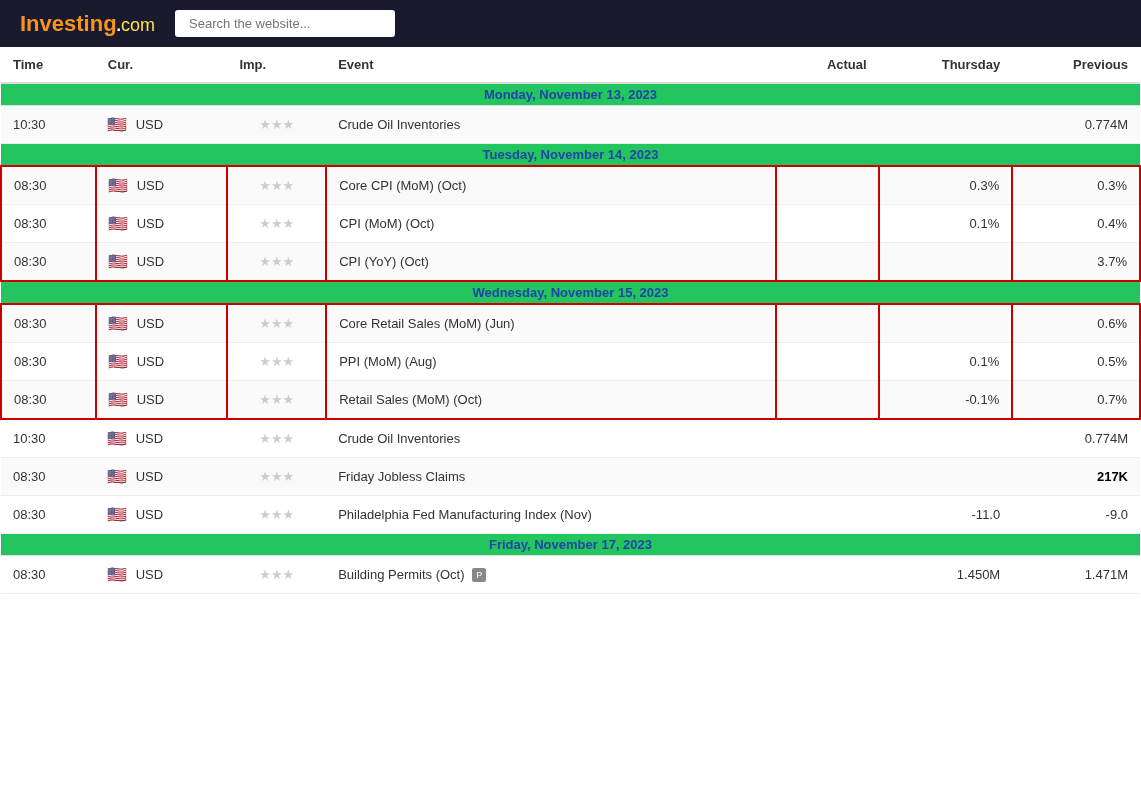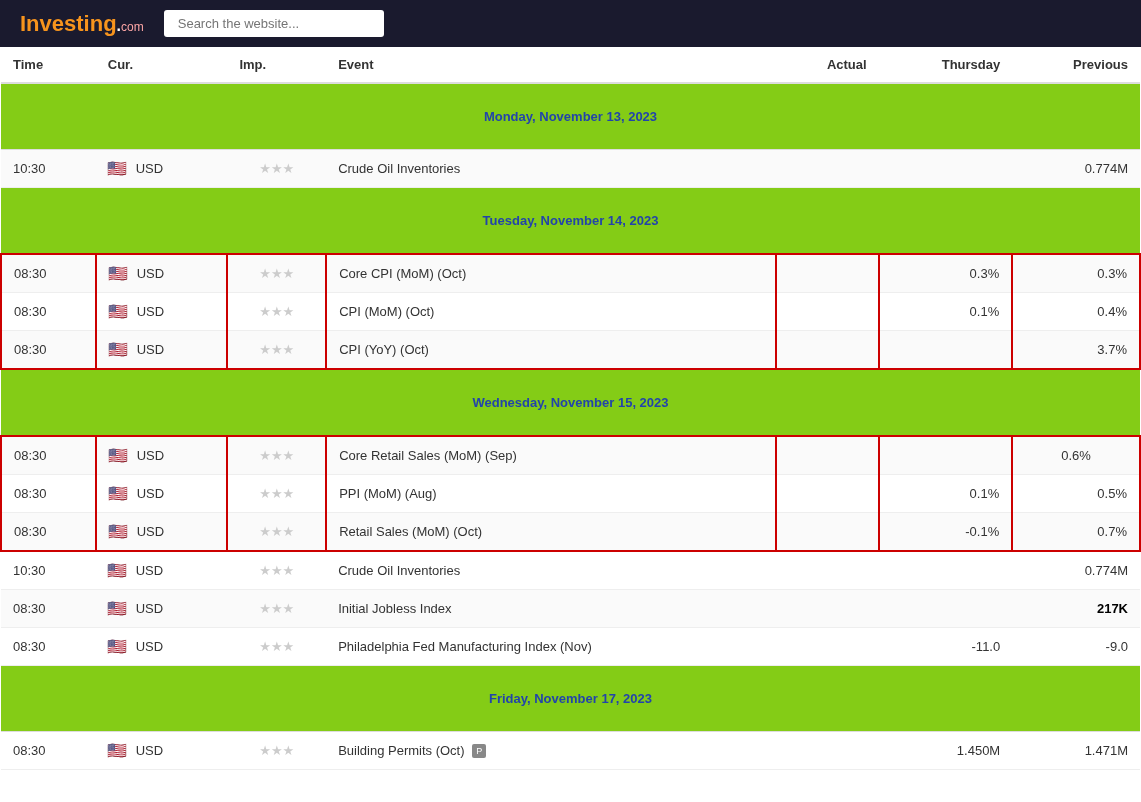--- a/index.html
+++ b/index.html
@@ -12,21 +12,21 @@
       align-items: center;
       gap: 20px;
     }
     .logo {
       font-size: 22px;
       font-weight: bold;
       color: #fff;
     }
     .logo span { color: #f7941d; }
     .logo .dot { color: #fff; font-size: 16px; }
-    .logo .com { color: #fca5a5; font-size: 12px; font-weight: normal; }
+    .logo .com { color: #fde047; font-size: 18px; font-weight: normal; }
     .search-box {
       background: #fff;
       border: none;
       padding: 6px 14px;
       border-radius: 3px;
       font-size: 13px;
       color: #999;
       width: 220px;
       outline: none;
     }
@@ -46,25 +46,25 @@
       padding: 10px 12px;
       text-align: left;
       font-weight: bold;
       color: #333;
       border-bottom: 2px solid #ddd;
       background: #fff;
     }
     .col-header th.right { text-align: right; }
 
     .day-header td {
-      background: #84cc16;
+      background: #22c55e;
       text-align: center;
       font-weight: bold;
       color: #2244aa;
-      padding: 25px 12px;
+      padding: 3px 12px;
       border-top: 1px solid #ddd;
       border-bottom: 1px solid #ddd;
     }
 
     .data-row td {
       padding: 9px 12px;
       border-bottom: 1px solid #eee;
       vertical-align: middle;
       color: #333;
     }
@@ -189,24 +189,24 @@
         </tr>
         <tr class="data-row red-group-first">
           <td>08:30</td>
           <td>
             <div class="cur-cell">
               <span class="flag">🇺🇸</span>
               <span>USD</span>
             </div>
           </td>
           <td class="td-center"><span style="color:#ccc;font-size:13px;">★</span><span style="color:#ccc;font-size:13px;">★</span><span style="color:#ccc;font-size:13px;">★</span></td>
-          <td>Core Retail Sales (MoM) (Sep)</td>
-          <td class="td-right"></td>
-          <td class="td-right"></td>
-          <td class="td-right" style="color: rgb(51, 51, 51); text-align: center;">0.6%</td>
+          <td>Core Retail Sales (MoM) (Jun)</td>
+          <td class="td-right"></td>
+          <td class="td-right"></td>
+          <td class="td-right" style="color: rgb(51, 51, 51);">0.6%</td>
         </tr>
         <tr class="data-row red-group-mid">
           <td>08:30</td>
           <td>
             <div class="cur-cell">
               <span class="flag">🇺🇸</span>
               <span>USD</span>
             </div>
           </td>
           <td class="td-center"><span style="color:#ccc;font-size:13px;">★</span><span style="color:#ccc;font-size:13px;">★</span><span style="color:#ccc;font-size:13px;">★</span></td>
@@ -245,21 +245,21 @@
         </tr>
         <tr class="data-row">
           <td>08:30</td>
           <td>
             <div class="cur-cell">
               <span class="flag">🇺🇸</span>
               <span>USD</span>
             </div>
           </td>
           <td class="td-center"><span style="color:#ccc;font-size:13px;">★</span><span style="color:#ccc;font-size:13px;">★</span><span style="color:#ccc;font-size:13px;">★</span></td>
-          <td>Initial Jobless Index</td>
+          <td>Friday Jobless Claims</td>
           <td class="td-right"></td>
           <td class="td-right"></td>
           <td class="td-right"><a href="#" class="green-link">217K</a></td>
         </tr>
         <tr class="data-row">
           <td>08:30</td>
           <td>
             <div class="cur-cell">
               <span class="flag">🇺🇸</span>
               <span>USD</span>

